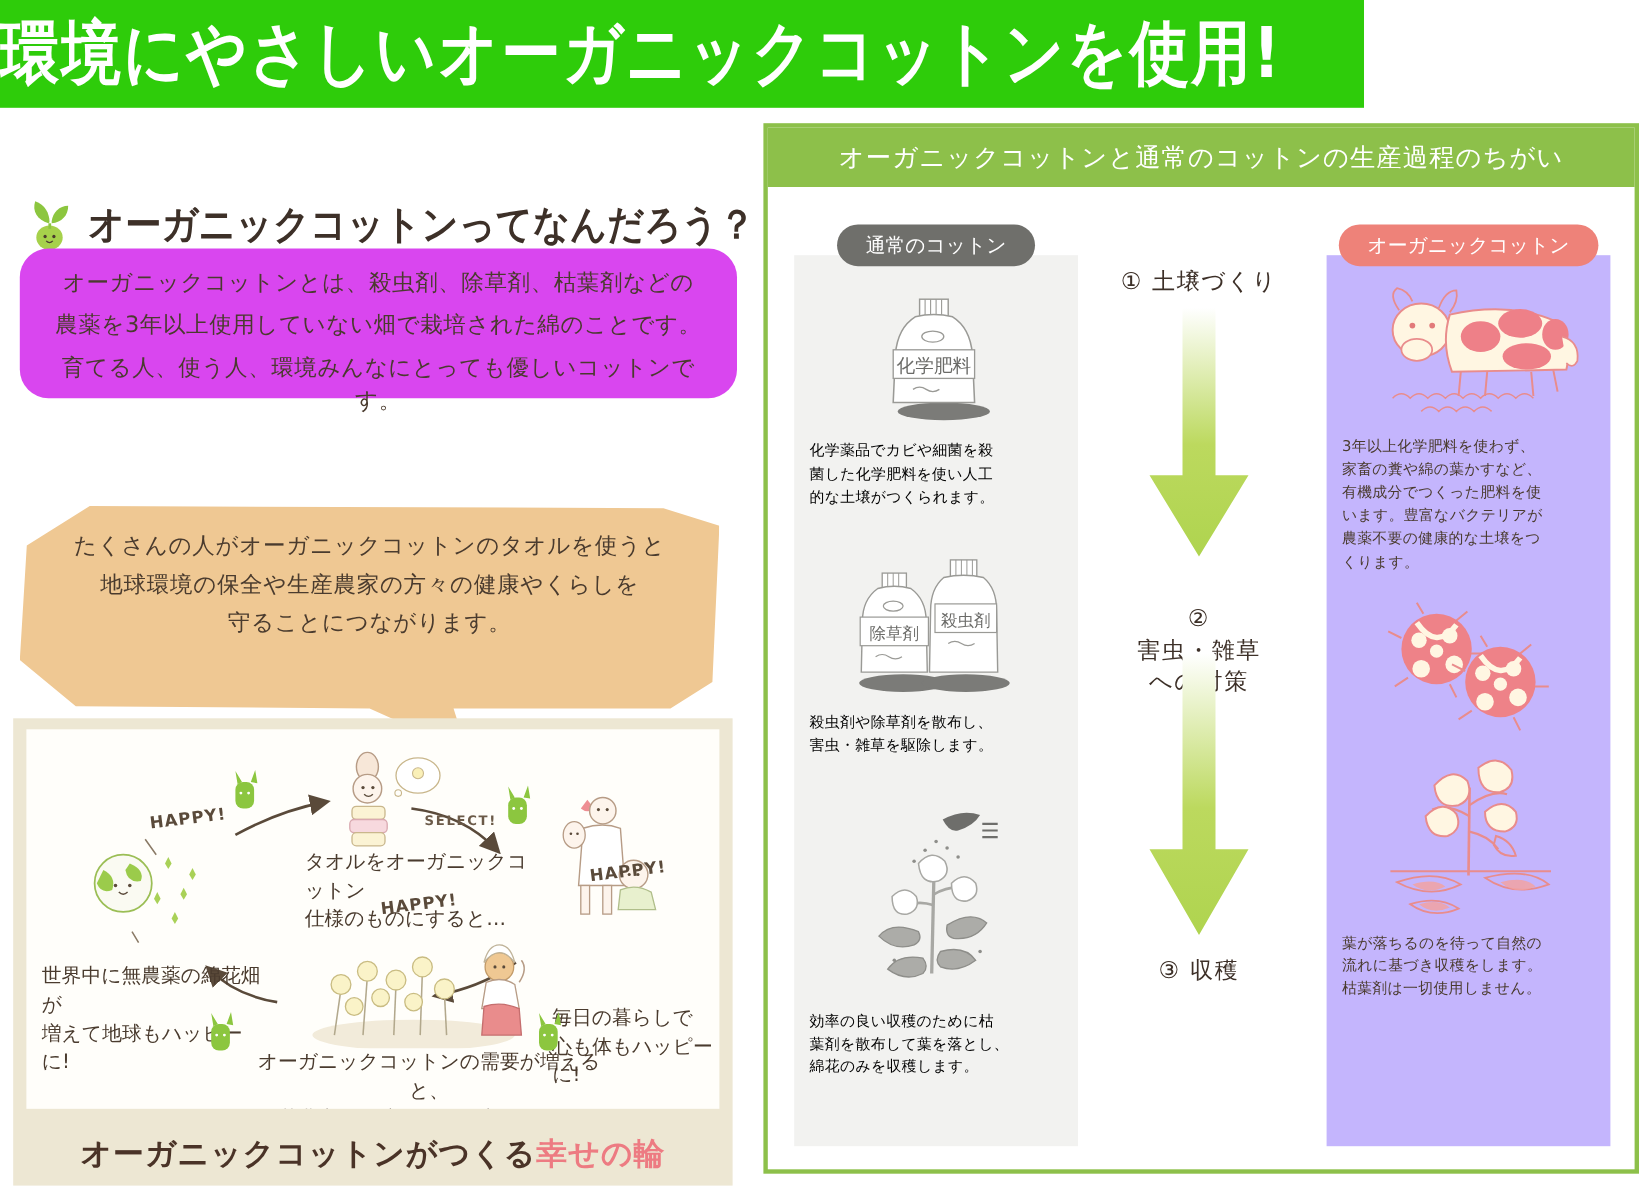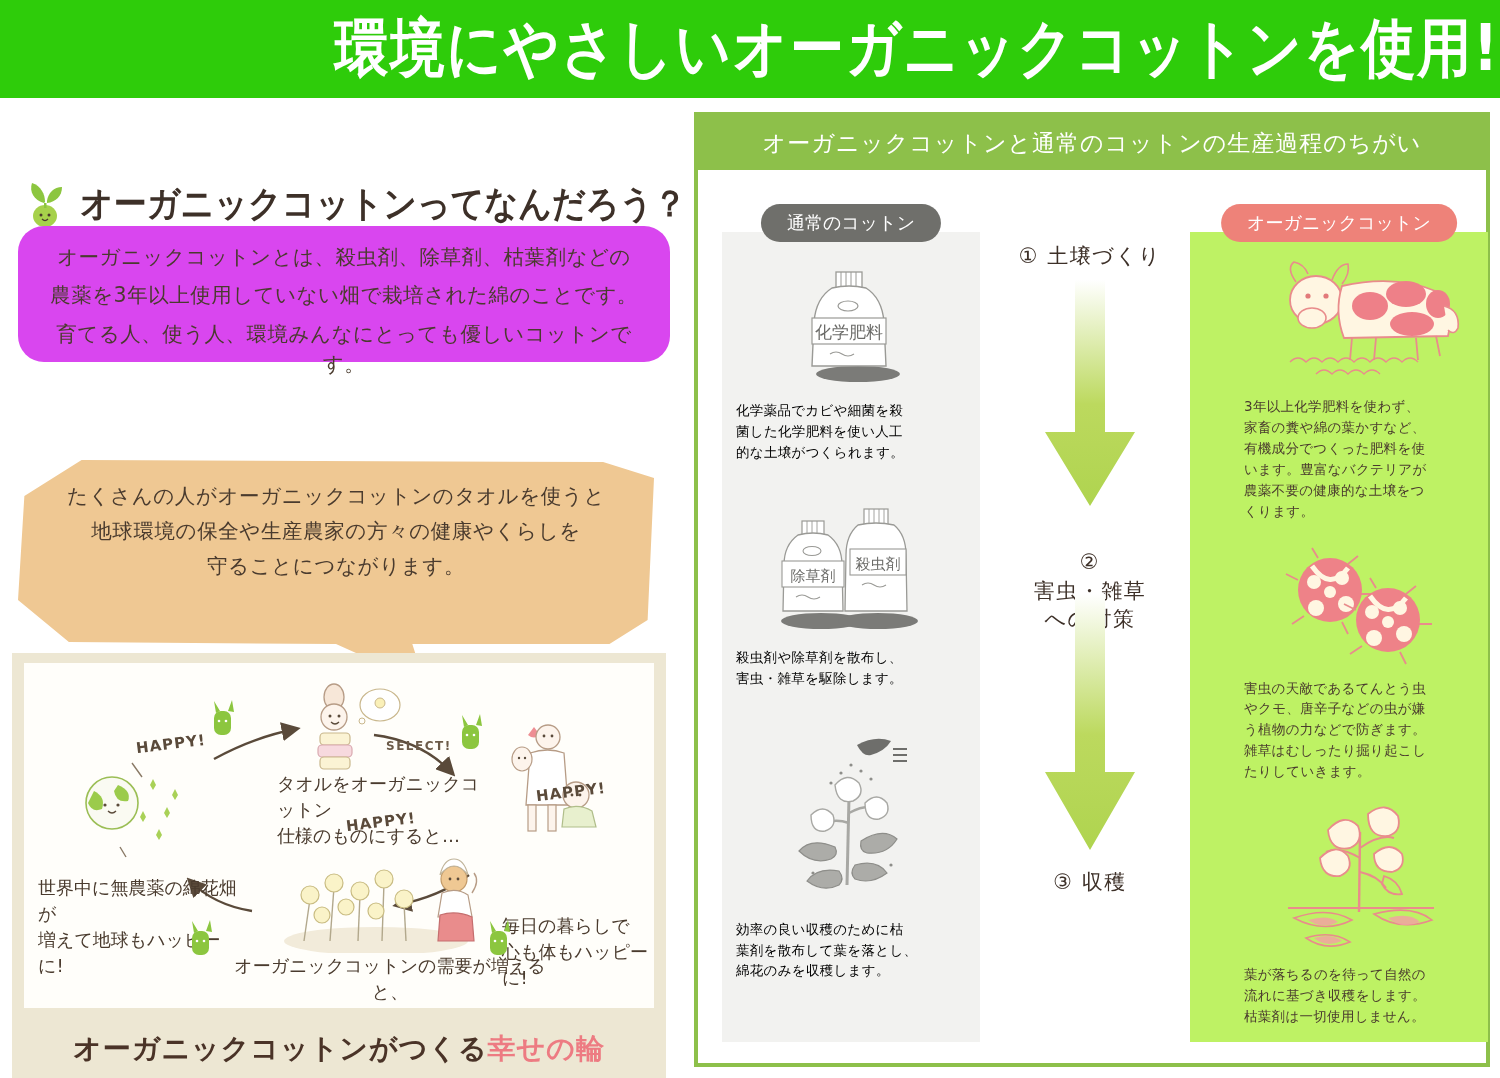--- a/index.html
+++ b/index.html
@@ -5,23 +5,23 @@
   html,body{margin:0;padding:0;}
   body{
     width:1500px;height:1078px;
     background:#ffffff;
     font-family:"DejaVu Sans","Liberation Sans",sans-serif;
     overflow:hidden;
     position:relative;
   }
   
   #top-banner{
-    position:absolute;left:0;top:0;width:1500px;height:98px;
+    position:absolute;left:0;top:0;width:1240px;height:98px;
     background:#2ECC0A;
-    display:flex;align-items:center;justify-content:flex-end;
+    display:flex;align-items:center;justify-content:flex-start;
   }
   #top-banner .title{
     color:#ffffff;font-size:54px;font-weight:bold;
     letter-spacing:2px;
     transform:scaleY(1.18);
     font-family:"DejaVu Sans","Liberation Sans",sans-serif;
     white-space:nowrap;
   }
   
   #left-col{position:absolute;left:0;top:98px;width:690px;height:980px;}
@@ -95,21 +95,21 @@
     height:54px;background:#8DC04A;display:flex;align-items:center;
     justify-content:center;
   }
   #rp-header .t{
     color:#ffffff;font-size:23px;letter-spacing:1px;white-space:nowrap;
   }
   #rp-body{position:relative;height:893px;}
 
   .col{position:absolute;top:62px;width:258px;}
   #col-conv{left:24px;background:#F2F2F0;height:810px;}
-  #col-org{left:492px;background:#bef264;height:810px;padding-left:40px;}
+  #col-org{left:508px;background:#c4b5fd;height:810px;}
 
   .col-badge{
     position:absolute;top:-28px;left:50%;transform:translateX(-50%);
     padding:7px 26px;border-radius:20px;color:#fff;font-size:18px;
     white-space:nowrap;
   }
   #badge-conv{background:#6F6F6B;}
   #badge-org{background:#EE8279;}
 
   .cell{position:relative;}
@@ -524,25 +524,20 @@
               <g fill="#FFF6E2">
                 <circle cx="50" cy="36" r="7"></circle>
                   <circle cx="78" cy="32" r="7"></circle>
                 <circle cx="52" cy="62" r="8"></circle>
                   <circle cx="82" cy="58" r="8"></circle>
                 <circle cx="66" cy="46" r="6"></circle>
               </g>
             </g>
           </svg>
         </div>
-        <div class="cap" style="white-space:pre-line;margin-top:12px;">害虫の天敵であるてんとう虫
-やクモ、唐辛子などの虫が嫌
-う植物の力などで防ぎます。
-雑草はむしったり掘り起こし
-たりしていきます。</div>
       </div>
 
       <div class="cell" style="padding-top:20px;">
         <div class="art" style="height:150px;">
           <svg width="190" height="150" viewBox="0 0 190 150">
             <path d="M95 110 L96 30" stroke="#E98C8C" stroke-width="2.4" fill="none"></path>
             <path d="M96 46 q20 -14 34 -10 M96 56 q-20 -12 -34 -6 M96 70 q18 4 26 16" stroke="#E98C8C" stroke-width="2" fill="none"></path>
             <g fill="#FFF6E2" stroke="#E98C8C" stroke-width="1.8">
               <path d="M64 28 q16 -18 30 -4 q6 16 -8 22 q-20 4 -22 -18z"></path>
               <path d="M104 12 q18 -14 30 2 q4 16 -10 20 q-20 2 -20 -22z"></path>

